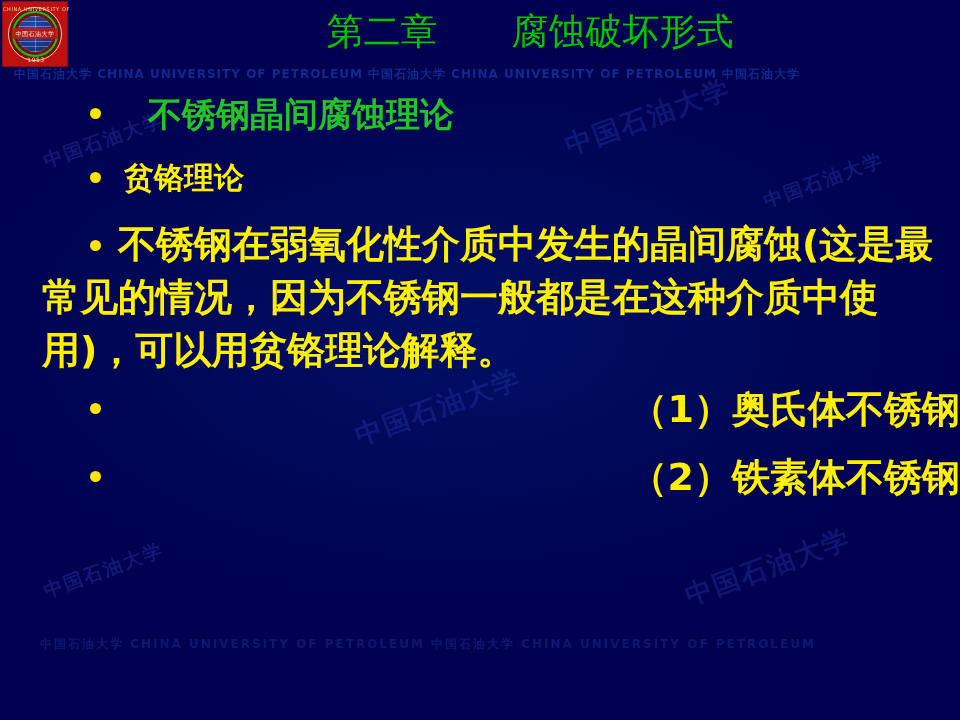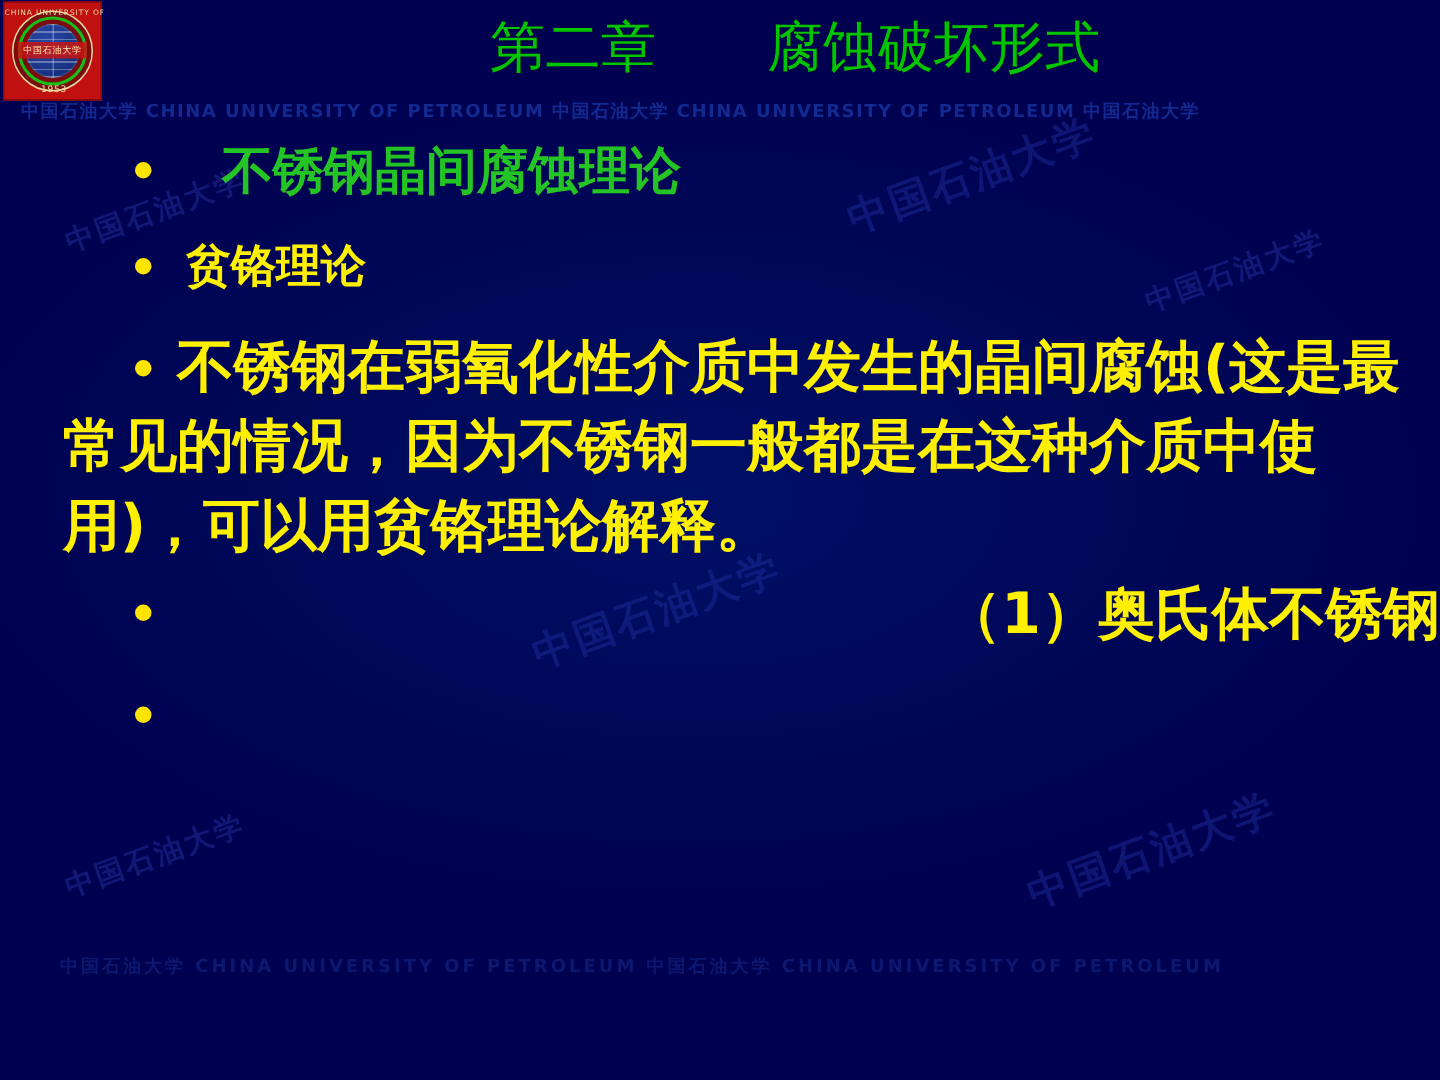--- a/index.html
+++ b/index.html
@@ -287,20 +287,21 @@
       <div class="line-text">不锈钢在弱氧化性介质中发生的晶间腐蚀(这是最常见的情况，因为不锈钢一般都是在这种介质中使用)，可以用贫铬理论解释。</div>
     </div>
 
     <div class="blk blk-item" id="blk-item1">
       <span class="bullet"></span>
       <div class="line-text">（1）奥氏体不锈钢</div>
     </div>
 
     <div class="blk blk-item" id="blk-item2">
       <span class="bullet"></span>
+      <div class="line-text">（2）铁素体不锈钢</div>
     </div>
 
   </div>
 
   <div id="footer">
     
     
     
     
 

